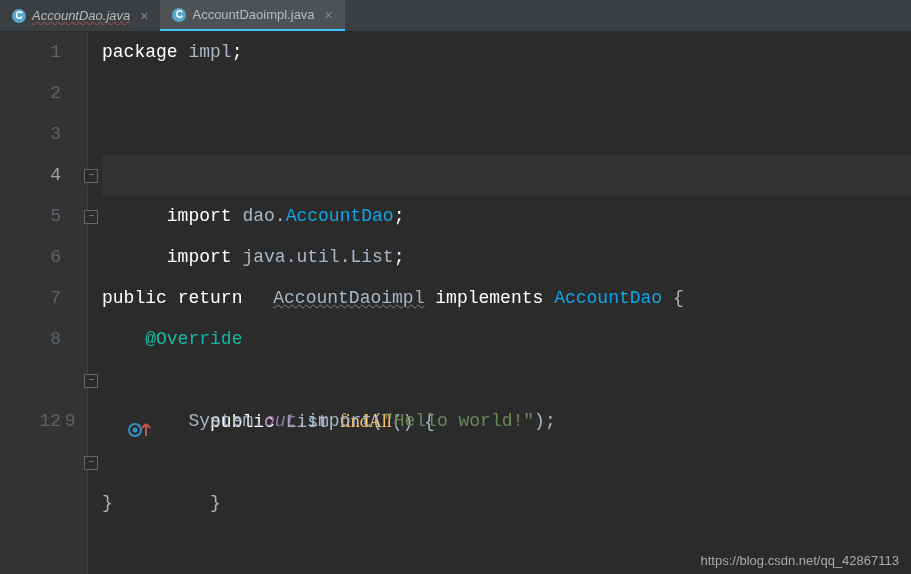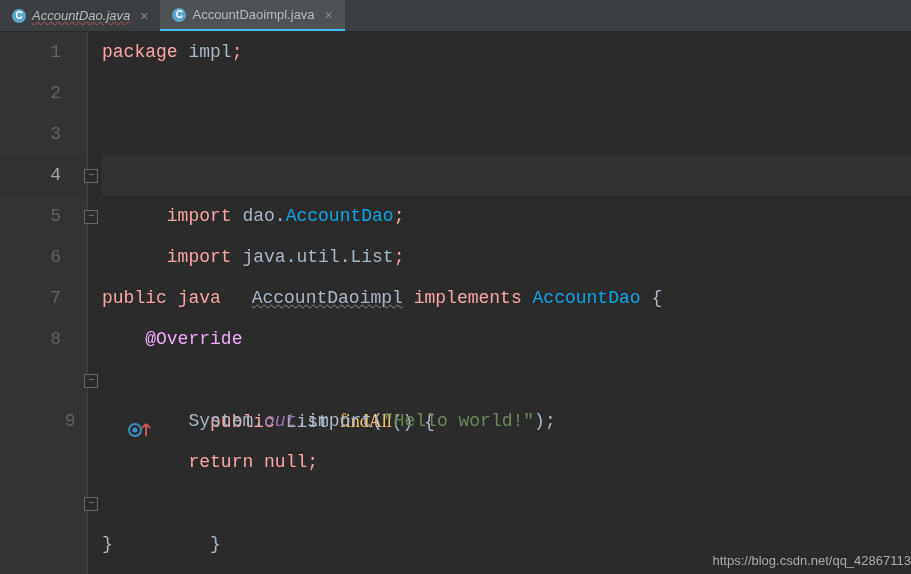--- a/index.html
+++ b/index.html
@@ -83,23 +83,23 @@
   }
   .gutter .line {
     padding-right: 26px;
   }
   .line.highlight {
     background: #323232;
   }
   .line.highlight-num {
     color: #a4a3a3;
   }
-  .kw { color: #fca5a5; }
+  .kw { color: #ffffff; }
   .str { color: #6a8759; }
-  .ann { color: #f0abfc; }
+  .ann { color: #14b8a6; }
   .err { color: #0ea5e9; }
   .method { color: #ffc66d; font-family: Liberation Serif, serif; }
   .italic { font-style: italic; color: #9876aa; }
   .wavy {
     text-decoration: underline wavy #888;
     text-decoration-thickness: 1px;
     margin-left: 20px;
   }
   .fold-icon {
     position: absolute;
@@ -115,21 +115,21 @@
     top: 14px;
   }
   .breakpoint-icon {
     position: absolute;
     left: 42px;
     top: 12px;
   }
   .watermark {
     position: absolute;
     bottom: 6px;
-    right: 0;
+    right: 12px;
     color: #aaa;
     font-size: 13px;
     font-family: Arial, sans-serif;
   }
 </style>
 </head>
 <body>
 
 <div class="tabs">
   <div class="tab">
@@ -157,36 +157,36 @@
     <div class="line" style="position:relative;">
       <span>9</span>
       <span class="breakpoint-icon">
         <svg width="26" height="16" viewBox="0 0 26 16">
           <circle cx="7" cy="8" r="6" fill="none" stroke="#3592c4" stroke-width="2"></circle>
           <circle cx="7" cy="8" r="2.5" fill="#3592c4"></circle>
           <path d="M18 14 L18 2 M18 2 L14 6 M18 2 L22 6" stroke="#c75450" stroke-width="2" fill="none"></path>
         </svg>
       </span>
     </div>
+    <div class="line">12</div>
   </div>
 
   <div class="code">
     <div class="line"><span class="kw">package</span><span> impl</span><span class="kw">;</span></div>
     <div class="line"></div>
     <div class="line"></div>
     <div class="line highlight" style="position:relative;">
       <span class="fold-icon" style="left:-18px;">−</span><span class="kw">import</span><span> dao.</span><span class="err">AccountDao</span><span class="kw">;</span></div>
     <div class="line" style="position:relative;">
       <span class="fold-icon" style="left:-18px;">−</span><span class="kw">import</span><span> java.util.List</span><span class="kw">;</span></div>
     <div class="line"></div>
-    <div class="line"><span class="kw">public</span><span> </span><span class="kw">java</span><span> </span><span class="wavy">AccountDaoimpl</span><span> </span><span class="kw">implements</span><span> </span><span class="err">AccountDao</span><span> {</span></div>
+    <div class="line"><span class="kw">public</span><span> </span><span class="kw">return</span><span> </span><span class="wavy">AccountDaoimpl</span><span> </span><span class="kw">implements</span><span> </span><span class="err">AccountDao</span><span> {</span></div>
     <div class="line"><span>    </span><span class="ann">@Override</span></div>
     <div class="line" style="position:relative;">
       <span class="fold-icon" style="left:-18px;">−</span><span>    </span><span class="kw">public</span><span> List </span><span class="method">findAll</span><span>() {</span></div>
     <div class="line"><span>        </span><span>System.</span><span class="italic">out</span><span>.import(</span><span class="str">"Hello world!"</span><span>);</span></div>
-    <div class="line"><span>        </span><span class="kw">return</span><span> </span><span class="kw">null</span><span class="kw">;</span></div>
     <div class="line" style="position:relative;">
       <span class="fold-icon" style="left:-18px;">−</span><span>    </span><span>}</span></div>
     <div class="line"><span>}</span></div>
   </div>
 </div>
 
 <div class="watermark">https://blog.csdn.net/qq_42867113</div>
 
 </body></html>

